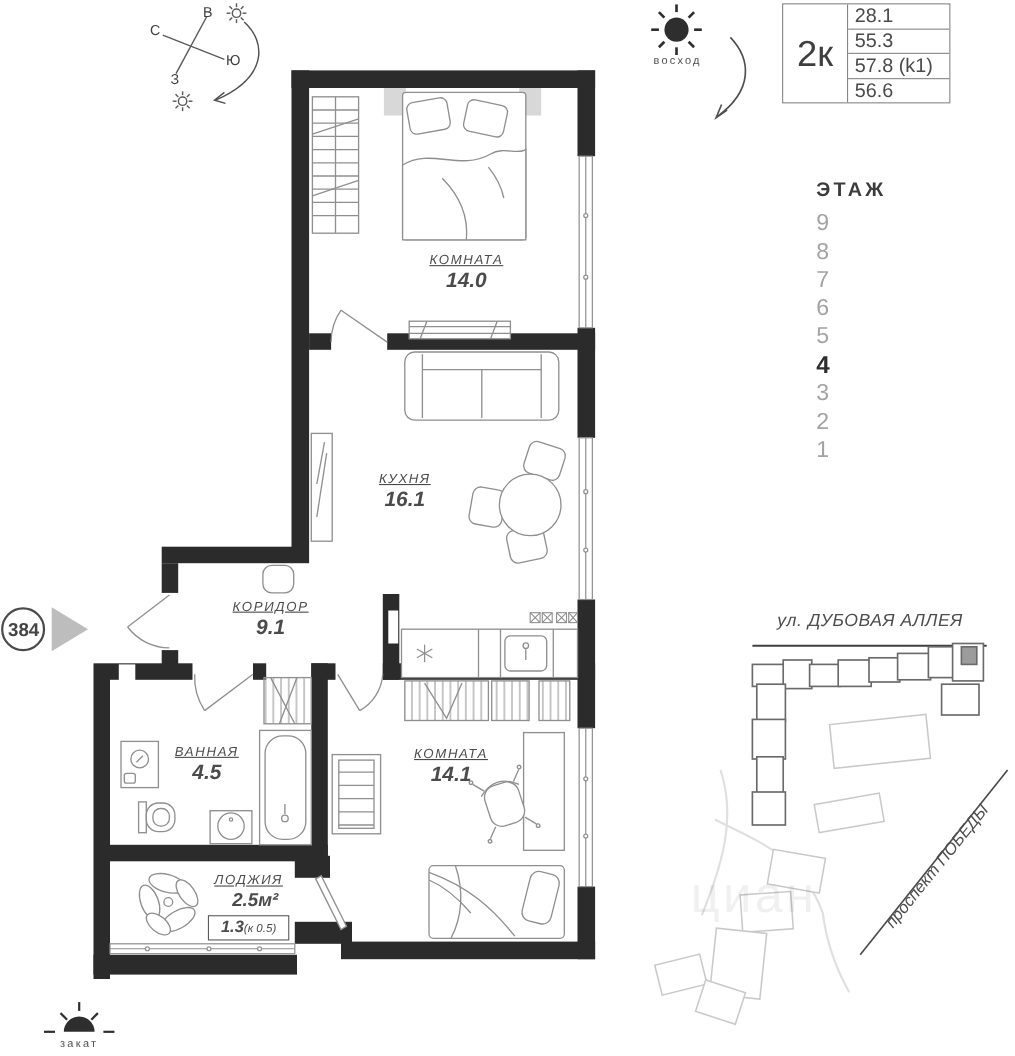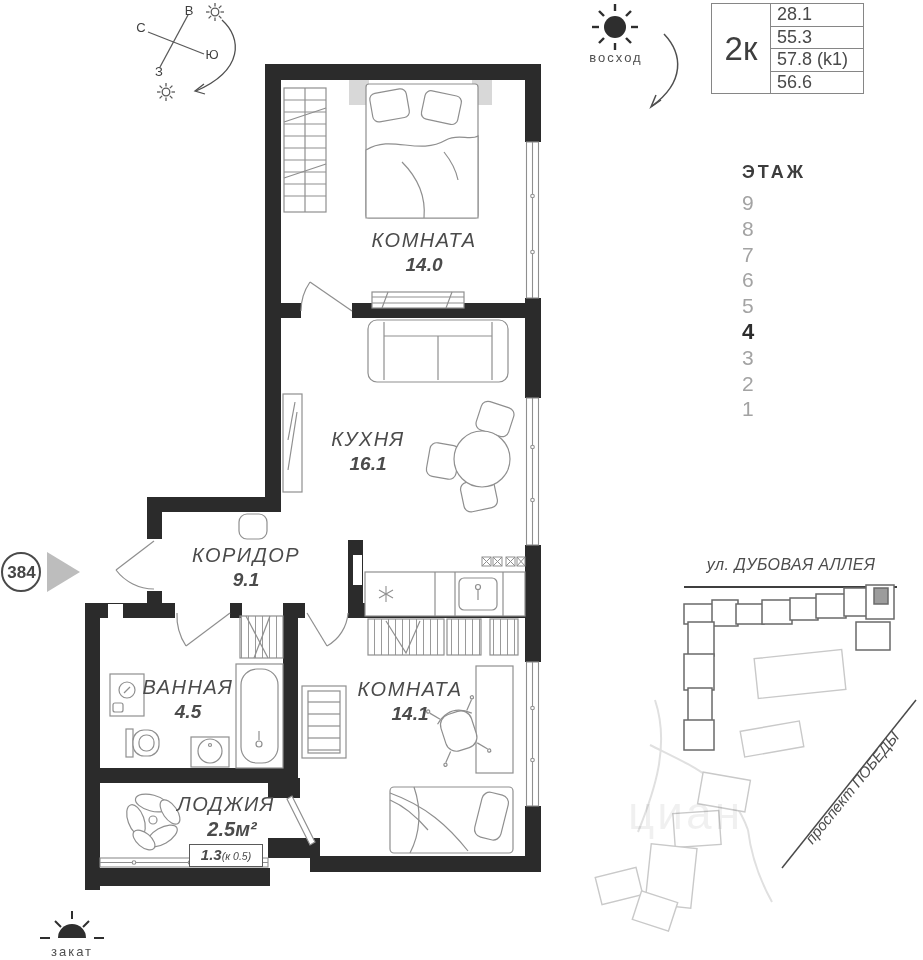--- a/index.html
+++ b/index.html
@@ -3,38 +3,38 @@
 <meta charset="utf-8">
 <style>
   html,body{margin:0;padding:0;background:#fff;}
   .canvas{position:relative;width:923px;height:960px;background:#fff;overflow:hidden;
           font-family:"Liberation Sans",sans-serif;}
   svg{position:absolute;left:0;top:0;}
   .txt{position:absolute;color:#4a4a4a;}
   
   .cletter{width:22px;font-size:13px;color:#3f3f3f;text-align:center;letter-spacing:0;}
   
-  .suncap{font-size:13px;letter-spacing:2px;color:#4f4f4f;text-align:center;}
+  .suncap{font-size:10px;letter-spacing:2px;color:#4f4f4f;text-align:center;}
   
   .unit-table{position:absolute;left:711px;top:3px;display:flex;border:1.5px solid #868686;background:#fff;}
   .ut-type{width:58px;display:flex;align-items:center;justify-content:center;
            font-size:33px;color:#3e3e3e;border-right:1.5px solid #868686;}
   .ut-rows{width:92px;}
   .ut-rows .ut-cell{height:21.5px;line-height:21.5px;padding-left:6px;font-size:18px;
            color:#4a4a4a;border-bottom:1.5px solid #868686;white-space:nowrap;}
   .ut-rows .ut-cell:last-child{border-bottom:none;}
   
   .floor-sel{position:absolute;left:742px;top:162px;width:90px;text-align:left;}
   .floor-title{font-size:18px;font-weight:bold;letter-spacing:3px;color:#3c3c3c;}
   .floor-list{margin-top:7px;}
   .floor-item{height:25.8px;line-height:25.8px;font-size:21px;color:#a3a3a3;cursor:pointer;}
   .floor-item.sel{color:#2d2d2d;font-weight:bold;font-size:22px;}
   
   .room-label{position:absolute;text-align:center;font-style:italic;color:#4b4b4b;}
-  .rname{font-size:20px;letter-spacing:1.5px;}
+  .rname{font-size:12px;letter-spacing:1.5px;text-decoration:underline;}
   .rarea{font-size:19px;font-weight:600;margin-top:2px;}
   
   .coeff-box{margin:3px auto 0;width:72px;border:1.5px solid #5a5a5a;padding:1px 0 2px;background:#fff;}
   .coeff-main{font-size:15px;font-weight:600;font-style:italic;color:#4b4b4b;}
   .coeff-sub{font-size:10.5px;font-style:italic;color:#4b4b4b;}
   
   .m384{position:absolute;left:3px;top:563px;width:37px;text-align:center;
         font-size:17px;font-weight:600;color:#454545;}
   
   .street-top{position:absolute;left:688px;top:556px;width:206px;text-align:center;
@@ -425,21 +425,21 @@
   <div class="room-label" style="left:108px;top:676px;width:160px;">
     <div class="rname">ВАННАЯ</div>
     <div class="rarea">4.5</div>
   </div>
   <div class="room-label" style="left:330px;top:678px;width:160px;">
     <div class="rname">КОМНАТА</div>
     <div class="rarea">14.1</div>
   </div>
   <div class="room-label" style="left:146px;top:793px;width:160px;">
     <div class="rname">ЛОДЖИЯ</div>
-    <div class="rarea" style="font-size:20px;margin-left:12px;">2.5м²</div>
+    <div class="rarea" style="font-size:17px;margin-left:12px;">2.5м²</div>
     <div class="coeff-box">
       <span class="coeff-main">1.3</span><span class="coeff-sub">(к 0.5)</span>
     </div>
   </div>
 
   <div class="street-top">ул. ДУБОВАЯ АЛЛЕЯ</div>
   <div class="street-diag">проспект ПОБЕДЫ</div>
   <div class="watermark">циан</div>
 
 </div>

